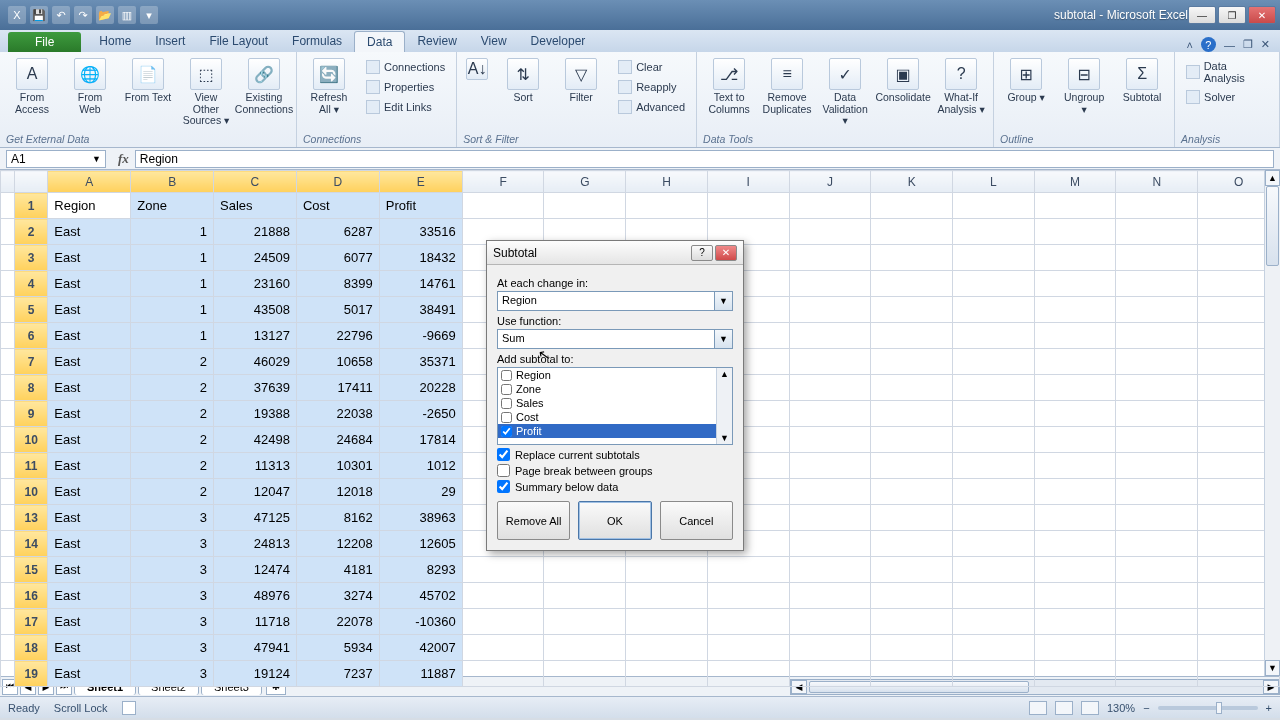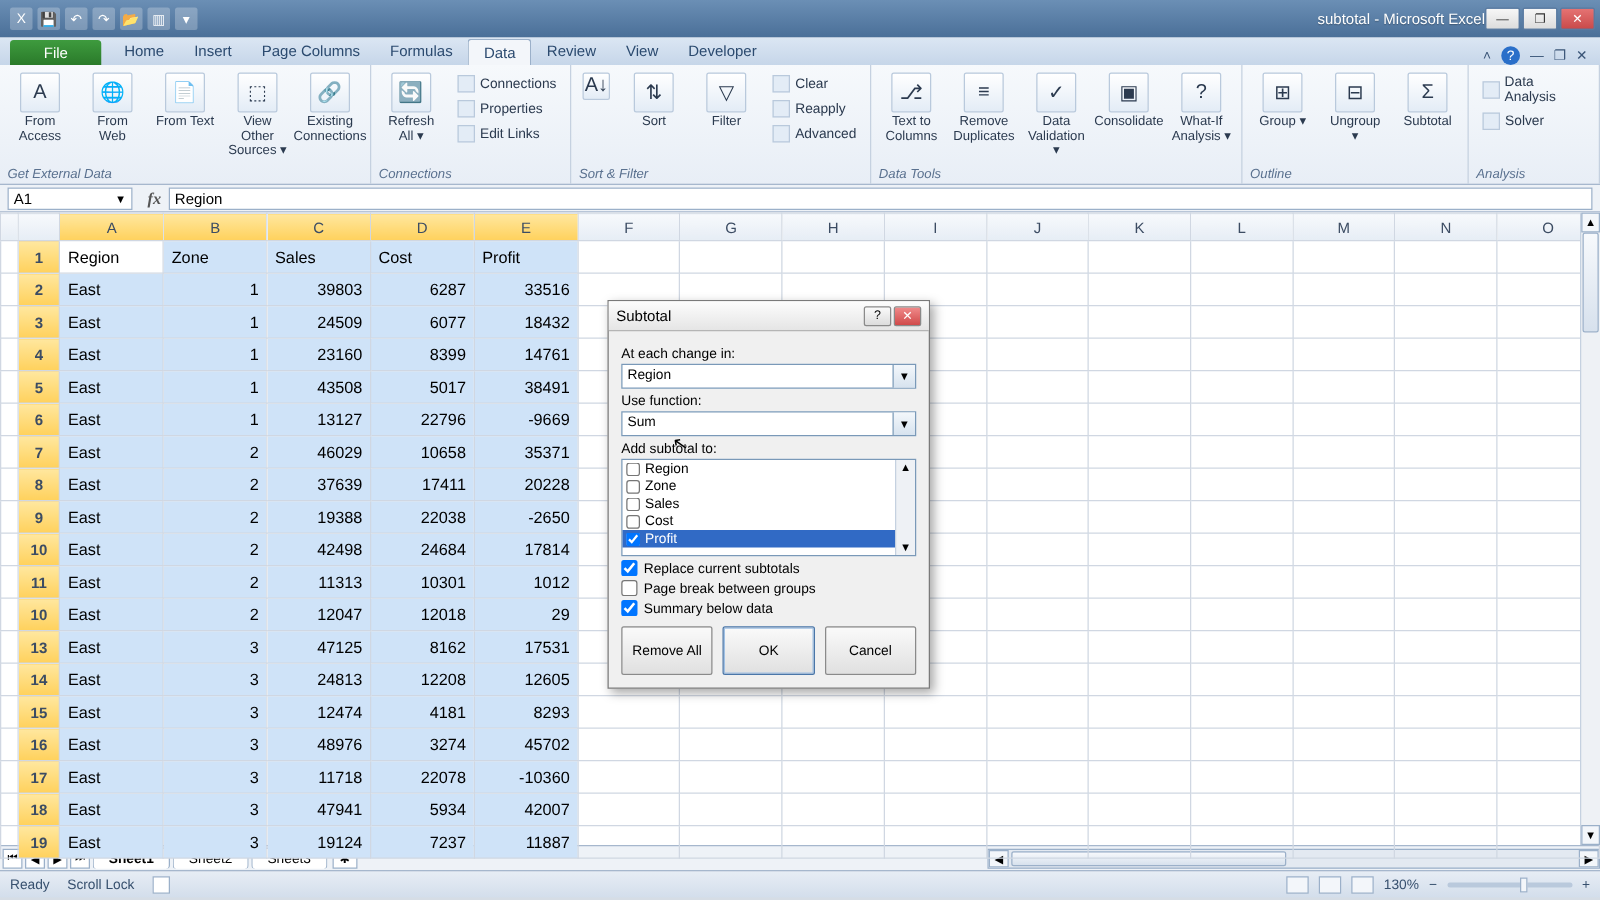--- a/index.html
+++ b/index.html
@@ -123,21 +123,21 @@
     <div>❐</div>
     <div class="close">✕</div>
   </div>
 </div>
 
 <div class="tabs">
   <div class="tab file">File</div>
   <div id="tabrow" style="display: flex;">
       <div class="tab">Home</div>
       <div class="tab">Insert</div>
-      <div class="tab">Page Columns</div>
+      <div class="tab">File Layout</div>
       <div class="tab">Formulas</div>
       <div class="tab active">Data</div>
       <div class="tab">Review</div>
       <div class="tab">View</div>
       <div class="tab">Developer</div>
     </div>
   <div class="docctrl">
     <span>˄</span>
     <span style="background:#2a6fc9;color:#fff;border-radius:50%;width:15px;height:15px;display:flex;align-items:center;justify-content:center">?</span>
     <span>—</span>
@@ -312,21 +312,21 @@
           <td></td>
           <td></td>
           <td></td>
           <td></td>
         </tr>
         <tr>
           <td class="outline"></td>
           <th class="rowhdr selrow">2</th>
           <td class="sel">East</td>
           <td class="sel num">1</td>
-          <td class="sel num">39803</td>
+          <td class="sel num">21888</td>
           <td class="sel num">6287</td>
           <td class="sel num">33516</td>
           <td></td>
           <td></td>
           <td></td>
           <td></td>
           <td></td>
           <td></td>
           <td></td>
           <td></td>
@@ -523,21 +523,21 @@
           <td></td>
           <td></td>
         </tr>
         <tr>
           <td class="outline"></td>
           <th class="rowhdr selrow">13</th>
           <td class="sel">East</td>
           <td class="sel num">3</td>
           <td class="sel num">47125</td>
           <td class="sel num">8162</td>
-          <td class="sel num">17531</td>
+          <td class="sel num">38963</td>
           <td></td>
           <td></td>
           <td></td>
           <td></td>
           <td></td>
           <td></td>
           <td></td>
           <td></td>
           <td></td>
           <td></td>

